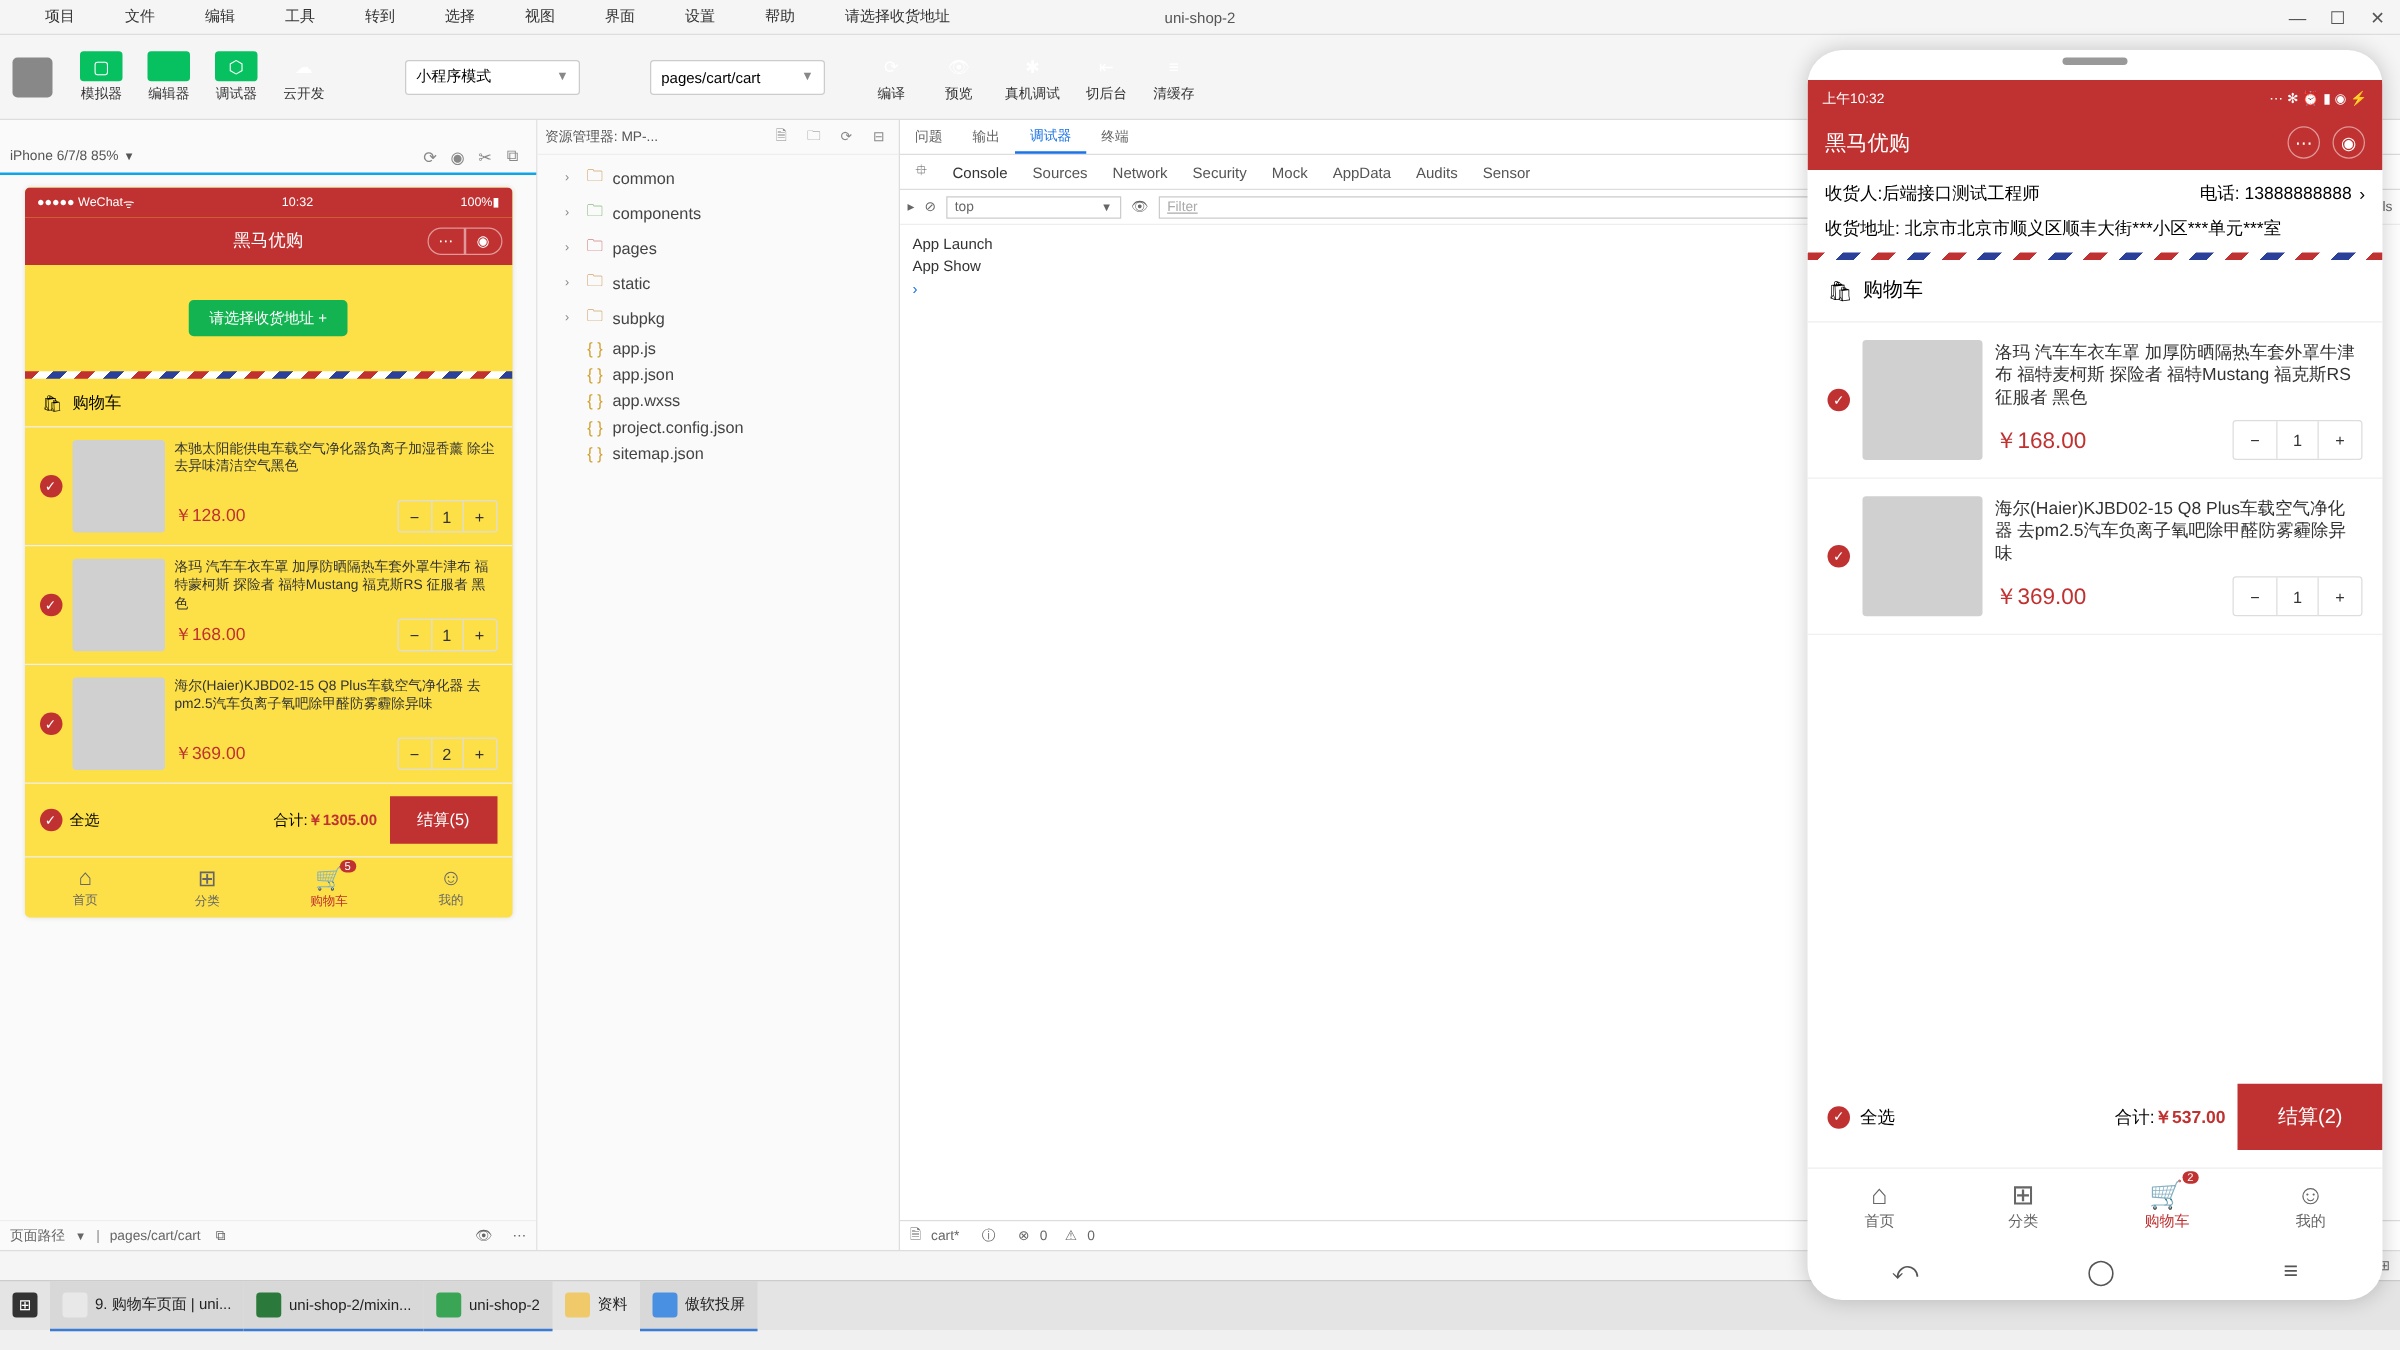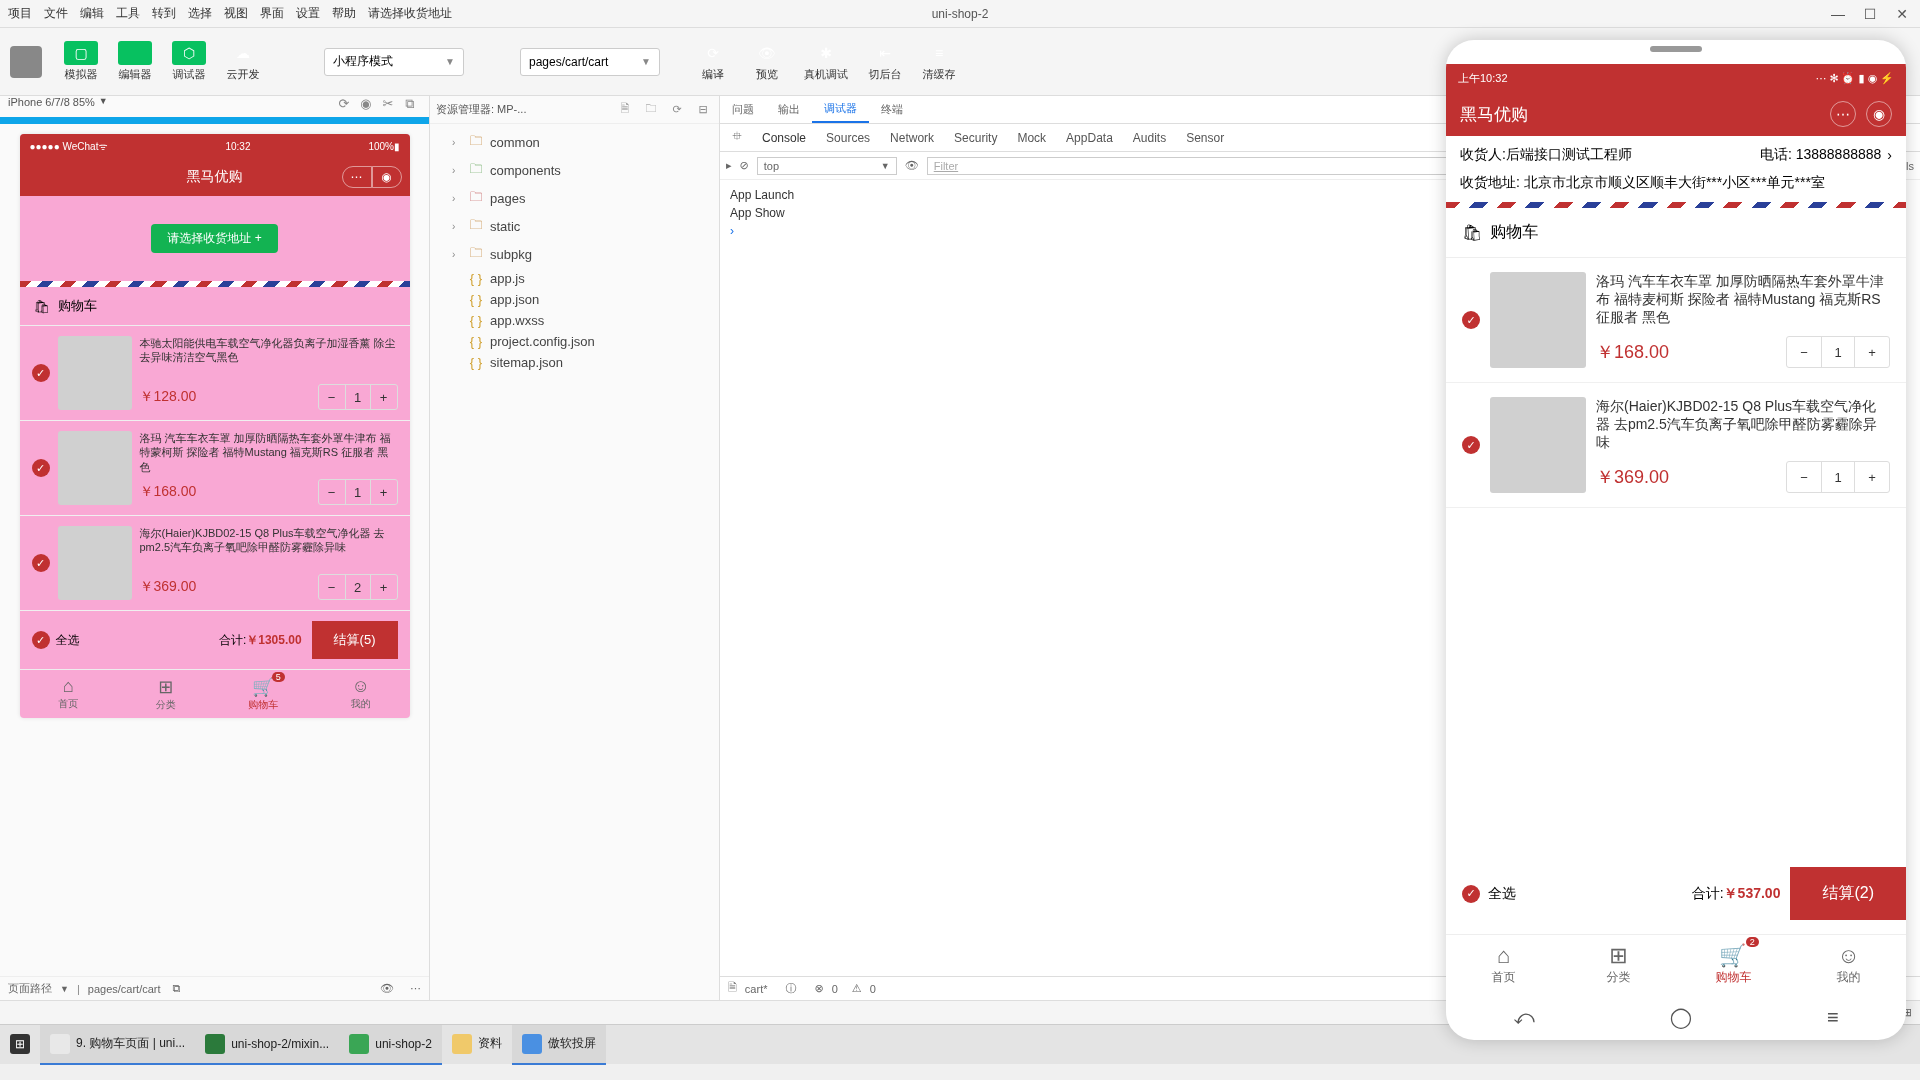--- a/index.html
+++ b/index.html
@@ -1,46 +1,46 @@
 <!DOCTYPE html>
 <html><head>
 <meta charset="utf-8">
 <style>
 * { margin: 0; padding: 0; box-sizing: border-box; font-family: "Microsoft YaHei", Arial, sans-serif; }
 body { width: 1920px; height: 1080px; background: #f0f0f0; overflow: hidden; position: relative; }
 
 
 .titlebar { height: 28px; background: #f5f5f5; display: flex; align-items: center; padding: 0 8px; border-bottom: 1px solid #ddd; }
 .titlebar .menu { display: flex; gap: 12px; font-size: 12px; color: #333; }
-.titlebar .menu span { cursor: pointer; }
+.titlebar .menu span { cursor: pointer; margin-left: 28px; }
 .titlebar .title { position: absolute; left: 50%; transform: translateX(-50%); font-size: 12px; color: #555; }
 .titlebar .winctrl { margin-left: auto; display: flex; gap: 12px; font-size: 14px; color: #555; }
 .titlebar .winctrl span { width: 20px; text-align: center; cursor: pointer; }
 
 
 .toolbar { height: 68px; background: #f5f5f5; display: flex; align-items: center; padding: 0 10px; gap: 8px; border-bottom: 1px solid #ddd; }
 .avatar-sm { width: 32px; height: 32px; background: #888; border-radius: 4px; display: inline-block; }
 .tbtn { display: flex; flex-direction: column; align-items: center; gap: 2px; font-size: 11px; color: #333; padding: 4px 8px; cursor: pointer; }
 .tbtn .icon-box { width: 34px; height: 24px; border-radius: 3px; display: flex; align-items: center; justify-content: center; font-size: 14px; color: #fff; }
 .icon-green { background: #07c160; }
 .icon-gray { background: transparent; color: #555; }
 .tsel { height: 28px; border: 1px solid #ccc; border-radius: 3px; padding: 0 8px; display: flex; align-items: center; font-size: 12px; min-width: 140px; background: #fff; cursor: pointer; }
 .tsel .caret { margin-left: auto; font-size: 10px; color: #888; }
 
 
 .main { display: flex; height: calc(1080px - 28px - 68px - 40px - 40px); }
 
 
 .sim-panel { width: 430px; background: #fafafa; border-right: 1px solid #ddd; display: flex; flex-direction: column; }
-.sim-header { height: 28px; padding: 0 8px; display: flex; align-items: flex-start; font-size: 11px; color: #555; border-bottom: 7px solid #0ea5e9; }
+.sim-header { height: 28px; padding: 0 8px; display: flex; align-items: center; font-size: 11px; color: #555; border-bottom: 2px solid #0ea5e9; margin-top: 16px; }
 .sim-header .spacer { flex: 1; }
 .sim-header .hicon { width: 22px; text-align: center; color: #888; cursor: pointer; font-size: 13px; }
 .sim-body { flex: 1; display: flex; align-items: flex-start; justify-content: center; padding: 10px 0; overflow: hidden; }
 
-.phone { width: 390px; background: #f9a8d4; border-radius: 4px; overflow: hidden; box-shadow: 0 0 4px rgba(0,0,0,0.1); }
+.phone { width: 390px; background: #fde047; border-radius: 4px; overflow: hidden; box-shadow: 0 0 4px rgba(0,0,0,0.1); }
 .ph-status { height: 24px; background: #c03131; display: flex; align-items: center; padding: 0 10px; color: #fff; font-size: 10px; }
 .ph-nav { height: 38px; background: #c03131; display: flex; align-items: center; justify-content: center; color: #fff; font-size: 14px; position: relative; }
 .ph-nav .capsule { position: absolute; right: 8px; display: flex; gap: 0; }
 .ph-nav .cap-btn { width: 30px; height: 22px; border: 1px solid rgba(255,255,255,0.5); display: flex; align-items: center; justify-content: center; font-size: 12px; }
 .ph-nav .cap-btn:first-child { border-radius: 12px 0 0 12px; }
 .ph-nav .cap-btn:last-child { border-radius: 0 12px 12px 0; }
 .ph-addr-bar { padding: 28px 0; display: flex; justify-content: center; }
 .ph-addr-btn { background: #13b352; color: #fff; font-size: 12px; padding: 6px 16px; border-radius: 4px; cursor: pointer; }
 .stripes { height: 6px; background: repeating-linear-gradient(135deg, #c03131 0 8px, #fff 8px 16px, #2a4099 16px 24px, #fff 24px 32px); }
 

